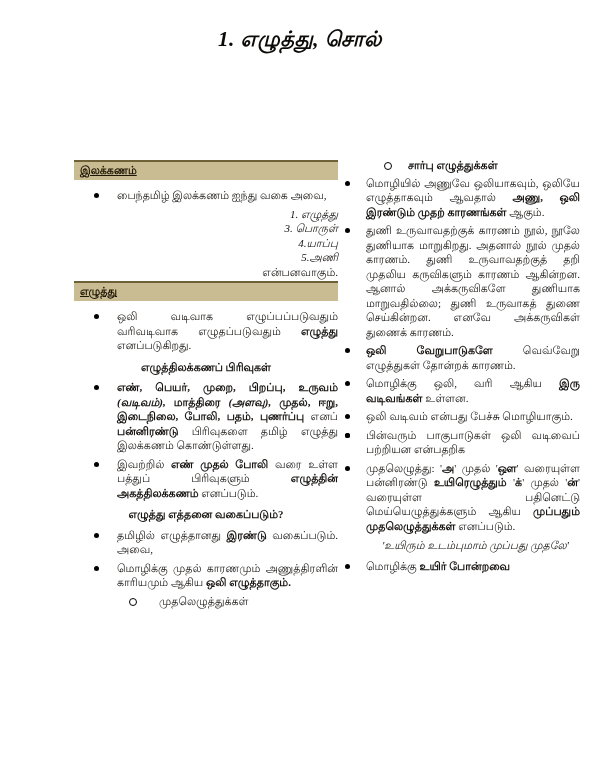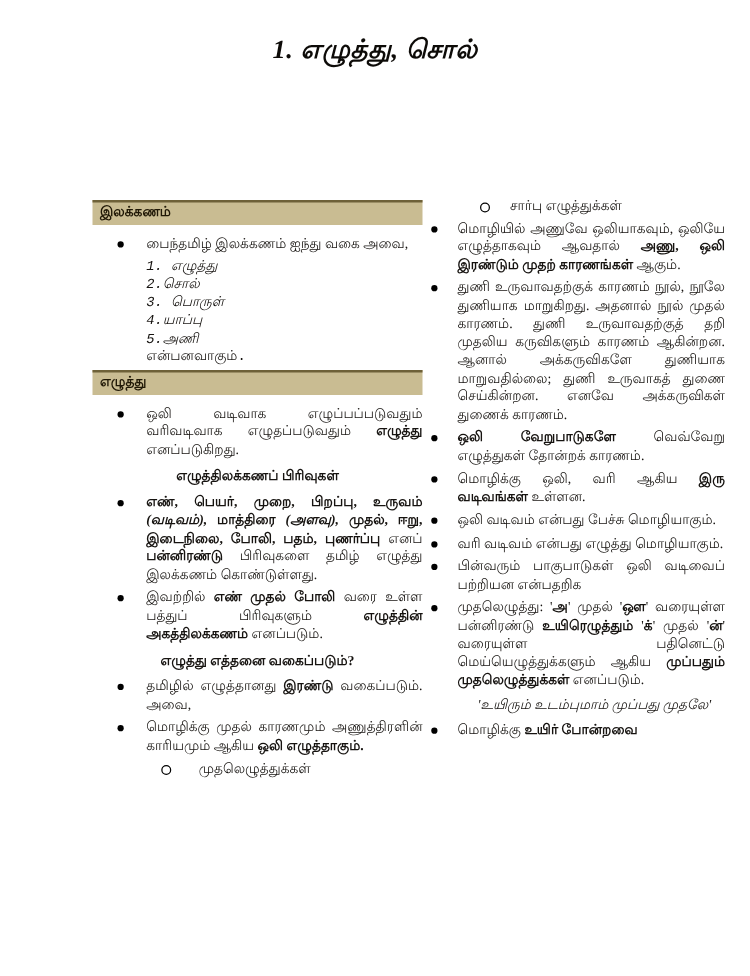--- a/index.html
+++ b/index.html
@@ -14,52 +14,51 @@
   .col{
     position:absolute;top:158px;font-size:11px;line-height:14.5px;
     text-align:justify;text-justify:inter-word;
   }
   .col-left{left:74px;width:264px;}
   .col-right{left:344px;width:236px;}
   .bar{
     background:var(--bar-bg,#c9bc92);
     border-top:2px solid var(--bar-border,#6e6138);
     font-weight:bold;font-size:11px;line-height:15px;
-    padding:1px 4px 2px 6px;margin:2px 0 8px 0;text-align:left;color:#201806;
+    padding:1px 4px 2px 6px;margin:2px 0 8px 0;text-align:left;color:#201806;text-decoration:underline;
   }
   .heading{font-weight:bold;margin:7px 0 6px 0;text-align:center;}
   .bullet,.subbullet{position:relative;margin:0 0 4px 0;}
   .col-left .bullet{padding-left:43px;}
   .col-right .bullet{padding-left:22px;}
   .col-left .subbullet{padding-left:85px;margin-bottom:12px;}
-  .col-right .subbullet{padding-left:64px;margin-bottom:3px;}
+  .col-right .subbullet{padding-left:64px;margin-bottom:3px;font-weight:bold;}
   .marker{position:absolute;display:block;}
   .dot{width:5px;height:5px;background:#000;border-radius:50%;top:5px;}
   .col-left .dot{left:20px;}
   .col-right .dot{left:1px;}
   .circle{width:6px;height:6px;border:1px solid #000;border-radius:50%;background:#fff;top:4px;}
   .col-left .circle{left:55px;}
   .col-right .circle{left:40px;}
-  .lines{padding-left:43px;margin-bottom:0;text-align:left;font-family:Liberation Mono, monospace;}
+  .lines{padding-left:43px;margin-bottom:0;text-align:right;}
   .line{line-height:14.5px;}
   .i{font-style:italic;}
   .b{font-weight:bold;}
   .quote{padding-left:22px;text-indent:16px;font-style:italic;margin:5px 0 6px 0;}
 </style>
 </head>
 <body>
 
 <div class="page">
   <div class="title">1. எழுத்து, சொல்</div>
   <div class="col col-left">
       <div class="bar"><span>இலக்கணம்</span></div>
       <div class="bullet"><span class="marker dot"></span><span class="btext"><span>பைந்தமிழ் இலக்கணம் ஐந்து வகை அவை,</span></span></div>
       <div class="lines">
         <div class="line i">1. எழுத்து</div>
-        <div class="line i">2.சொல்</div>
         <div class="line i">3. பொருள்</div>
         <div class="line i">4.யாப்பு</div>
         <div class="line i">5.அணி</div>
         <div class="line">என்பனவாகும்.</div>
       </div>
       <div class="bar"><span>எழுத்து</span></div>
       <div class="bullet"><span class="marker dot"></span><span class="btext"><span>ஒலி வடிவாக எழுப்பப்படுவதும் வரிவடிவாக எழுதப்படுவதும் </span><span class="b ">எழுத்து</span><span> எனப்படுகிறது.</span></span></div>
       <div class="heading">எழுத்திலக்கணப் பிரிவுகள்</div>
       <div class="bullet"><span class="marker dot"></span><span class="btext"><span class="b ">எண், பெயர், முறை, பிறப்பு, உருவம் </span><span class="b i">(வடிவம்),</span><span class="b "> மாத்திரை </span><span class="b i">(அளவு),</span><span class="b "> முதல், ஈறு, இடைநிலை, போலி, பதம், புணர்ப்பு</span><span> எனப் </span><span class="b ">பன்னிரண்டு</span><span> பிரிவுகளை தமிழ் எழுத்து இலக்கணம் கொண்டுள்ளது.</span></span></div>
       <div class="bullet"><span class="marker dot"></span><span class="btext"><span>இவற்றில் </span><span class="b ">எண் முதல் போலி</span><span> வரை உள்ள பத்துப் பிரிவுகளும் </span><span class="b ">எழுத்தின் அகத்திலக்கணம்</span><span> எனப்படும்.</span></span></div>
@@ -68,19 +67,19 @@
       <div class="bullet"><span class="marker dot"></span><span class="btext"><span>மொழிக்கு முதல் காரணமும் அணுத்திரளின் காரியமும் ஆகிய </span><span class="b ">ஒலி எழுத்தாகும்.</span></span></div>
       <div class="subbullet"><span class="marker circle"></span><span class="btext"><span>முதலெழுத்துக்கள்</span></span></div>
     </div>
   <div class="col col-right">
       <div class="subbullet"><span class="marker circle"></span><span class="btext"><span>சார்பு எழுத்துக்கள்</span></span></div>
       <div class="bullet"><span class="marker dot"></span><span class="btext"><span>மொழியில் அணுவே ஒலியாகவும், ஒலியே எழுத்தாகவும் ஆவதால் </span><span class="b ">அணு, ஒலி இரண்டும் முதற் காரணங்கள்</span><span> ஆகும்.</span></span></div>
       <div class="bullet"><span class="marker dot"></span><span class="btext"><span>துணி உருவாவதற்குக் காரணம் நூல், நூலே துணியாக மாறுகிறது. அதனால் நூல் முதல் காரணம். துணி உருவாவதற்குத் தறி முதலிய கருவிகளும் காரணம் ஆகின்றன. ஆனால் அக்கருவிகளே துணியாக மாறுவதில்லை; துணி உருவாகத் துணை செய்கின்றன. எனவே அக்கருவிகள் துணைக் காரணம்.</span></span></div>
       <div class="bullet"><span class="marker dot"></span><span class="btext"><span class="b ">ஒலி வேறுபாடுகளே</span><span> வெவ்வேறு எழுத்துகள் தோன்றக் காரணம்.</span></span></div>
       <div class="bullet"><span class="marker dot"></span><span class="btext"><span>மொழிக்கு ஒலி, வரி ஆகிய </span><span class="b ">இரு வடிவங்கள்</span><span> உள்ளன.</span></span></div>
       <div class="bullet"><span class="marker dot"></span><span class="btext"><span>ஒலி வடிவம் என்பது பேச்சு மொழியாகும்.</span></span></div>
-      <div class="bullet"><span class="marker dot"></span><span class="btext"><span>வரி வடிவம் என்பது எழுத்து மொழியாகும்.</span></span></div>
+      <div class="bullet"><span class="marker dot"></span></div>
       <div class="bullet"><span class="marker dot"></span><span class="btext"><span>பின்வரும் பாகுபாடுகள் ஒலி வடிவைப் பற்றியன என்பதறிக</span></span></div>
       <div class="bullet"><span class="marker dot"></span><span class="btext"><span>முதலெழுத்து: '</span><span class="b ">அ</span><span>' முதல் '</span><span class="b ">ஔ</span><span>' வரையுள்ள பன்னிரண்டு </span><span class="b ">உயிரெழுத்தும்</span><span> '</span><span class="b ">க்</span><span>' முதல் '</span><span class="b ">ன்</span><span>' வரையுள்ள பதினெட்டு மெய்யெழுத்துக்களும் ஆகிய </span><span class="b ">முப்பதும் முதலெழுத்துக்கள்</span><span> எனப்படும்.</span></span></div>
       <div class="quote"><span class="i">'உயிரும் உடம்புமாம் முப்பது முதலே'</span></div>
       <div class="bullet"><span class="marker dot"></span><span class="btext"><span>மொழிக்கு </span><span class="b ">உயிர் போன்றவை</span></span></div>
     </div>
 </div>
 
 </body></html>

